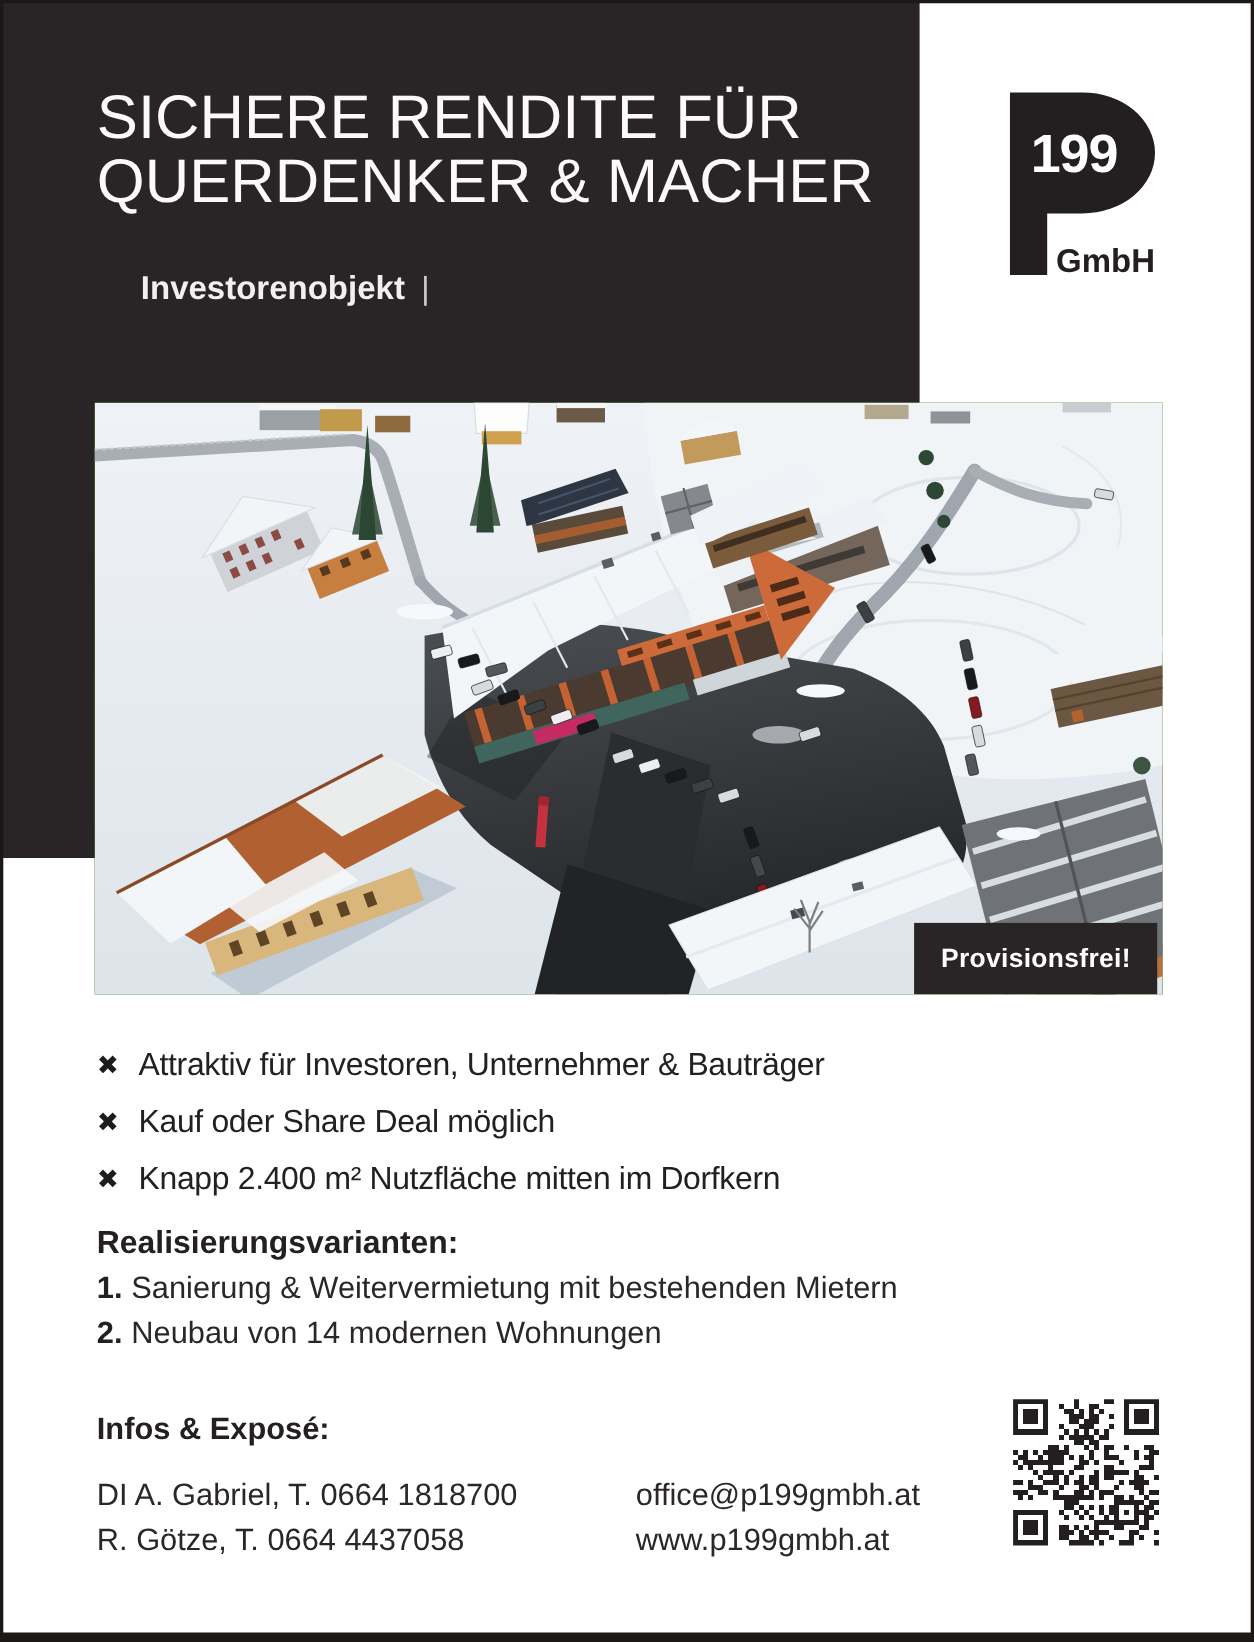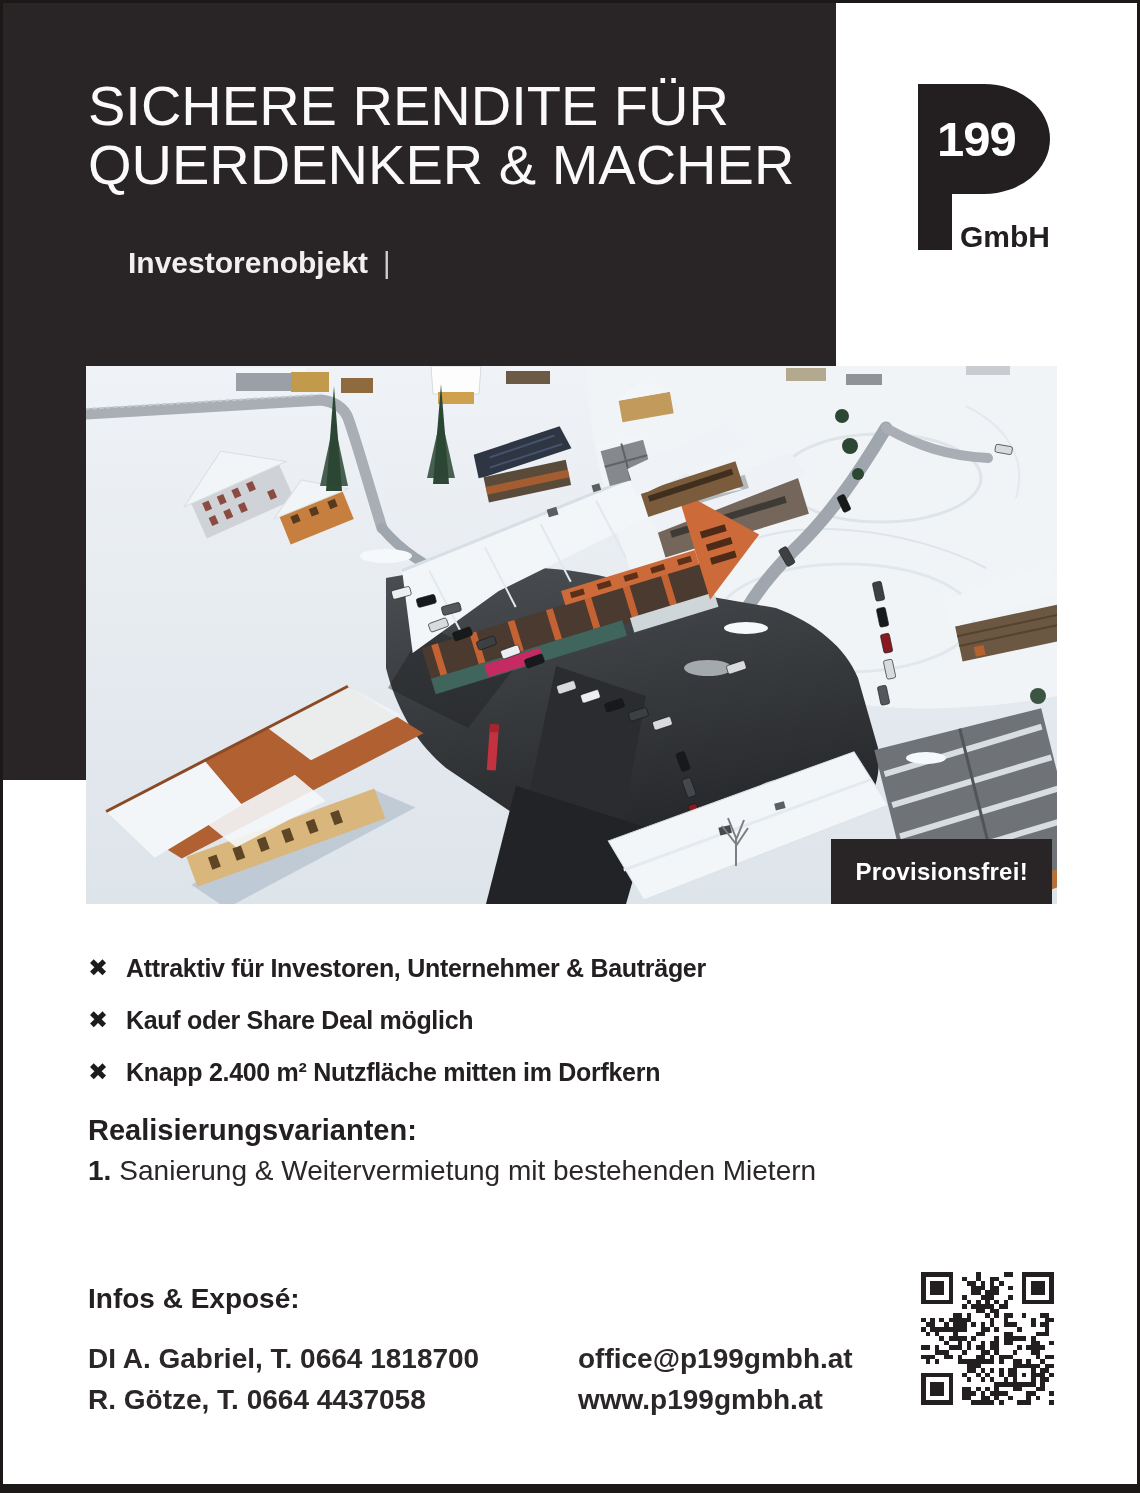--- a/index.html
+++ b/index.html
@@ -27,30 +27,30 @@
   .badge{
     position:absolute;right:5px;bottom:0;height:65px;background:#292425;color:#ffffff;
     display:flex;align-items:center;padding:0 24px;font-weight:bold;font-size:24px;letter-spacing:.3px;
   }
   .bullets{position:absolute;left:88px;top:942px;}
   .bullet-row{display:flex;align-items:center;height:52px;}
   .bullet-icon{
     width:38px;font-size:24px;line-height:1;color:#1e1b1c;
     font-family:"DejaVu Sans","Liberation Sans",sans-serif;
   }
-  .bullet-text{font-weight:bold;font-size:25px;color:#242021;white-space:nowrap;letter-spacing:-0.3px;text-align:center;}
+  .bullet-text{font-weight:normal;font-size:29px;color:#242021;white-space:nowrap;letter-spacing:-0.3px;text-align:center;}
   .variants{position:absolute;left:88px;top:1114px;}
   .variants-heading{font-weight:bold;font-size:29px;color:#242021;}
   .variant-item{font-size:28px;line-height:41px;color:#2b2728;white-space:nowrap;}
   .variant-list{margin-top:3px;}
   .variant-num{font-weight:bold;margin-right:8px;color:#242021;}
   .contact{position:absolute;left:88px;top:1283px;}
   .contact-heading{font-weight:bold;font-size:28px;color:#242021;}
   .contact-rows{margin-top:23px;display:grid;grid-template-columns:490px auto;}
-  .contact-line{font-weight:bold;font-size:28px;line-height:41px;color:#2b2728;white-space:nowrap;}
+  .contact-line{font-weight:normal;font-size:28px;line-height:41px;color:#2b2728;white-space:nowrap;}
   .qr{position:absolute;left:921px;top:1272px;width:133px;height:133px;}
   .qr svg{display:block;width:133px;height:133px;}
 </style>
 </head>
 <body>
 
 <div class="page">
 
   <div class="dark-block"></div>
 
@@ -351,20 +351,23 @@
       <span class="bullet-icon">✖</span>
       <span class="bullet-text">Knapp 2.400 m² Nutzfläche mitten im Dorfkern</span>
     </div>
   </div>
 
   <div class="variants">
     <div class="variants-heading">Realisierungsvarianten:</div>
     <div class="variant-list">
       <div class="variant-item">
         <span class="variant-num">1.</span><span>Sanierung &amp; Weitervermietung mit bestehenden Mietern</span>
+      </div>
+      <div class="variant-item">
+        <span class="variant-num">2.</span><span>Neubau von 14 modernen Wohnungen</span>
       </div>
     </div>
   </div>
 
   <div class="contact">
     <div class="contact-heading">Infos &amp; Exposé:</div>
     <div class="contact-rows">
       <div>
         <div class="contact-line">DI A. Gabriel, T. 0664 1818700</div>
         <div class="contact-line">R. Götze, T. 0664 4437058</div>

